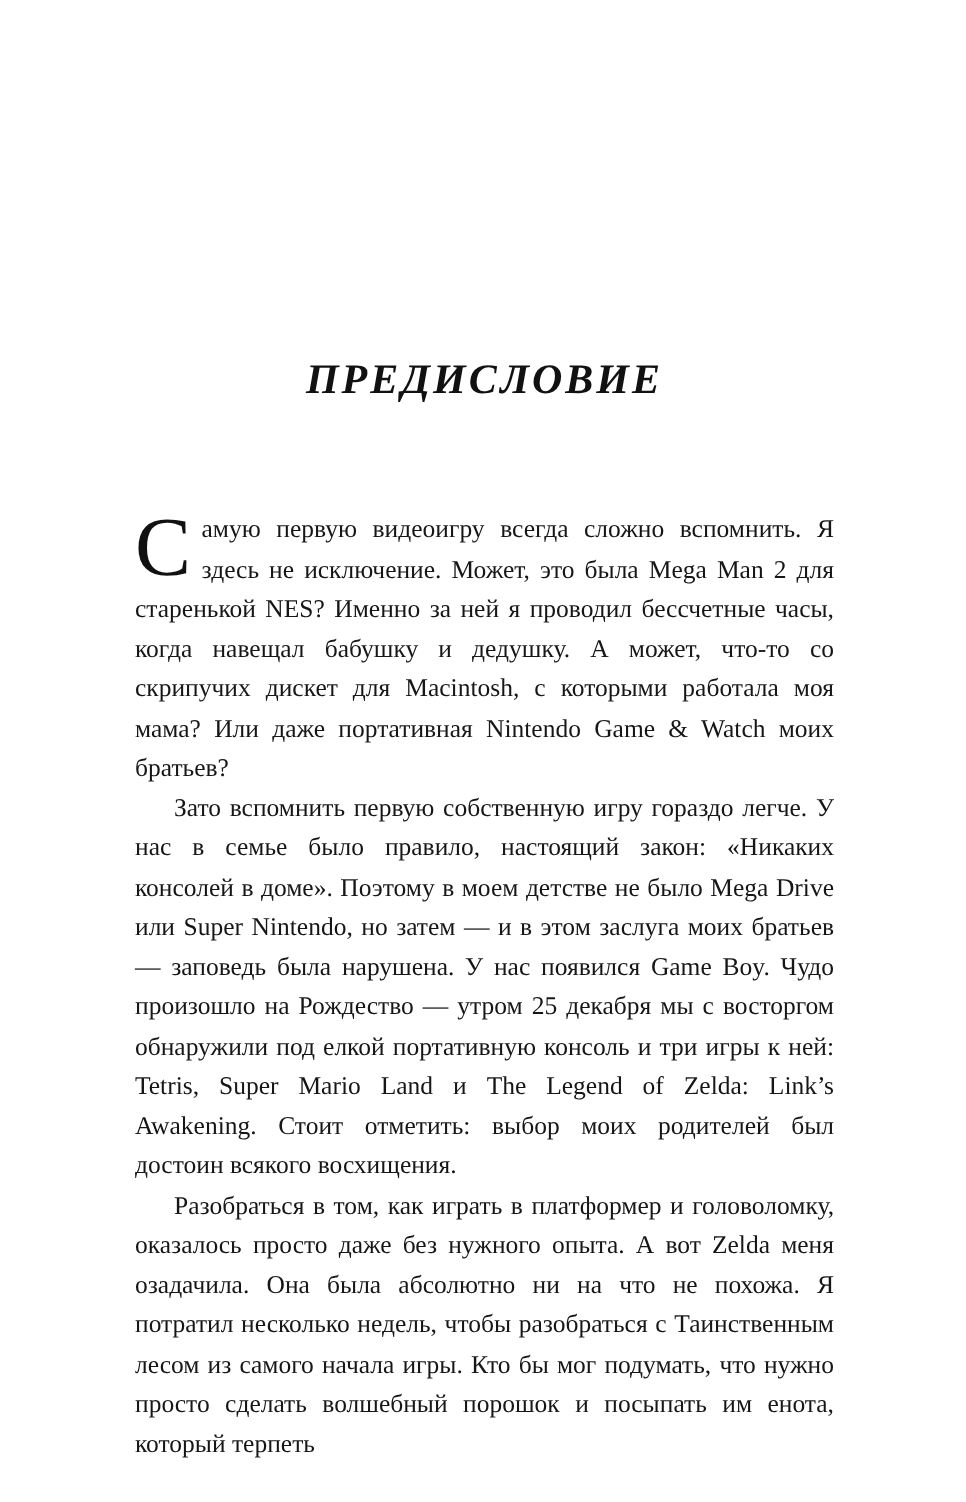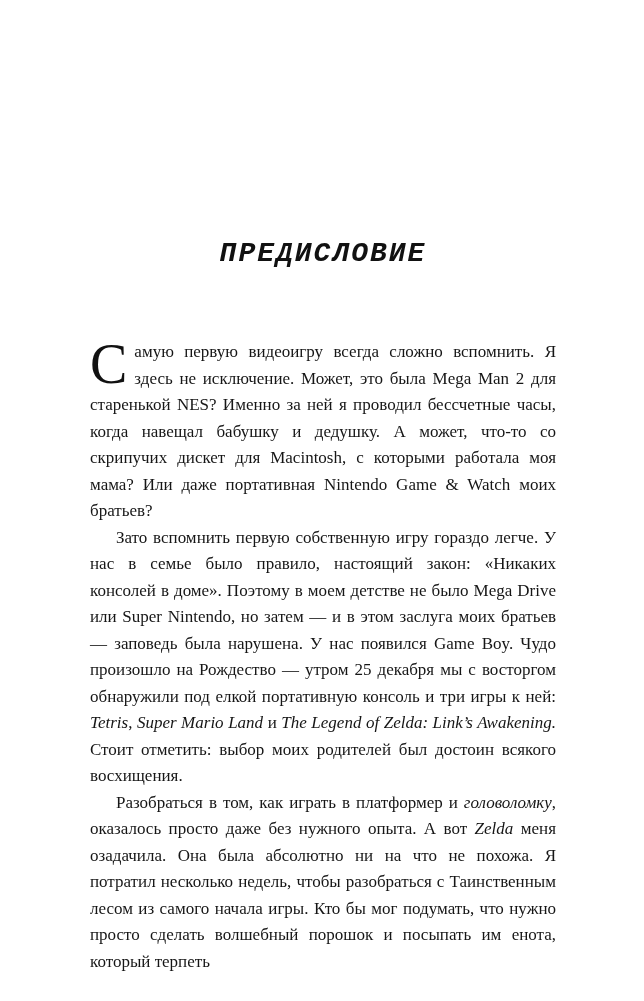--- a/index.html
+++ b/index.html
@@ -15,21 +15,21 @@
     overflow: hidden;
     box-sizing: border-box;
     padding: 0 88px 0 90px;
     font-family: "Liberation Serif", serif;
     color: #161616;
   }
   .chapter-title {
     margin: 0;
     padding-top: 238px;
     text-align: center;
-    font-family: Liberation Mono, monospace;
+    font-family: Liberation Serif, serif;
     font-weight: 700;
     font-style: italic;
     font-size: 28px;
     letter-spacing: 2px;
     color: #111111;
   }
   .body-text {
     margin-top: 70px;
     font-size: 17px;
     line-height: 26.5px;
@@ -44,21 +44,20 @@
   }
   .dropcap {
     float: left;
     font-size: 56px;
     line-height: 46px;
     padding: 2px 7px 0 0;
     font-weight: 400;
     color: #111111;
   }
   .italic {
-    font-style: italic;
   }
 </style>
 </head>
 <body>
 
 <div class="page">
   <h1 class="chapter-title">ПРЕДИСЛОВИЕ</h1>
   <div class="body-text" id="paragraphs">
       <p class="first"><span class="dropcap">С</span><span>амую первую видеоигру всегда сложно вспомнить. Я здесь не исключение. Может, это была Mega Man 2 для старенькой NES? Именно за ней я проводил бессчетные часы, когда навещал бабушку и дедушку. А может, что-то со скрипучих дискет для Macintosh, с которыми работала моя мама? Или даже портативная Nintendo Game &amp; Watch моих братьев?</span></p>
       <p><span>Зато вспомнить первую собственную игру гораздо легче. У нас в семье было правило, настоящий закон: «Никаких консолей в доме». Поэтому в моем детстве не было Mega Drive или Super Nintendo, но затем — и в этом заслуга моих братьев — заповедь была нарушена. У нас появился Game Boy. Чудо произошло на Рождество — утром 25 декабря мы с восторгом обнаружили под елкой портативную консоль и три игры к ней: </span><span class="italic">Tetris</span><span>, </span><span class="italic">Super Mario Land</span><span> и </span><span class="italic">The Legend of Zelda: Link’s Awakening.</span><span> Стоит отметить: выбор моих родителей был достоин всякого восхищения.</span></p>

